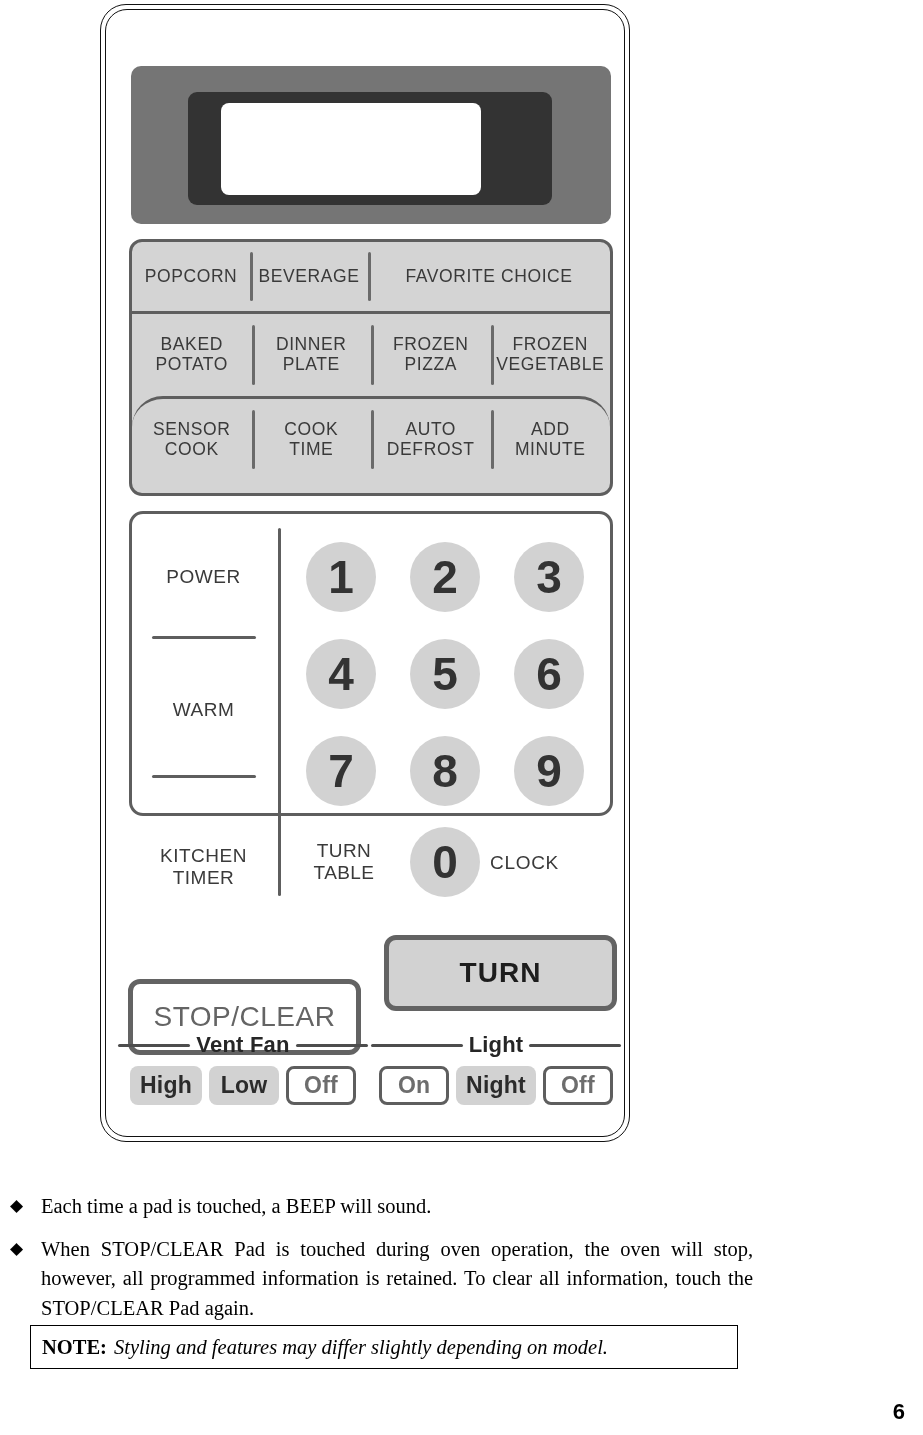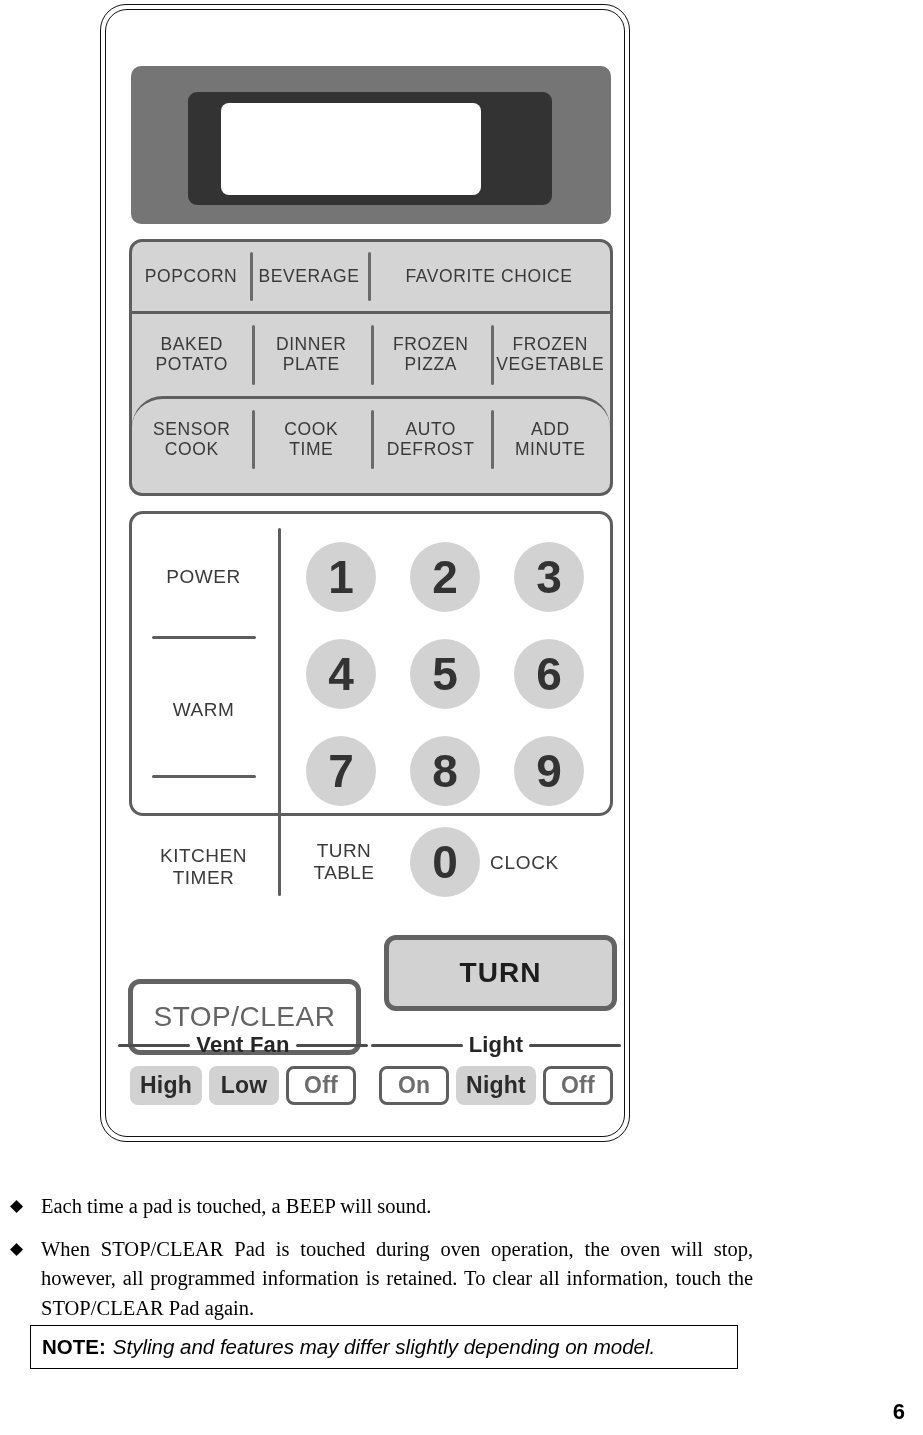--- a/index.html
+++ b/index.html
@@ -136,21 +136,21 @@
     font-family:"Liberation Serif", serif;color:#000;
   }
   .note-item{position:relative;padding-left:33px;margin-bottom:13px;font-size:20.5px;line-height:1.44;}
   .note-item .bullet{position:absolute;left:2px;top:1px;font-size:17px;line-height:1.5;}
   .note-item.justify{text-align:justify;}
   .b{font-weight:400;}
   #note-box{
     position:absolute;left:30px;top:1325px;width:708px;height:44px;
     border:1.6px solid #000;box-sizing:border-box;
     display:flex;align-items:center;padding-left:11px;
-    font-family:Liberation Sans, sans-serif;font-size:20.5px;
+    font-family:Liberation Serif, serif;font-size:20.5px;
   }
   #note-box .nb-label{font-weight:700;margin-right:7px;}
   #note-box .nb-text{font-style:italic;}
   #page-number{
     position:absolute;right:18px;bottom:10px;
     font-family:"Liberation Sans", sans-serif;font-size:22px;font-weight:700;color:#000;
   }
 </style>
 </head>
 <body>

